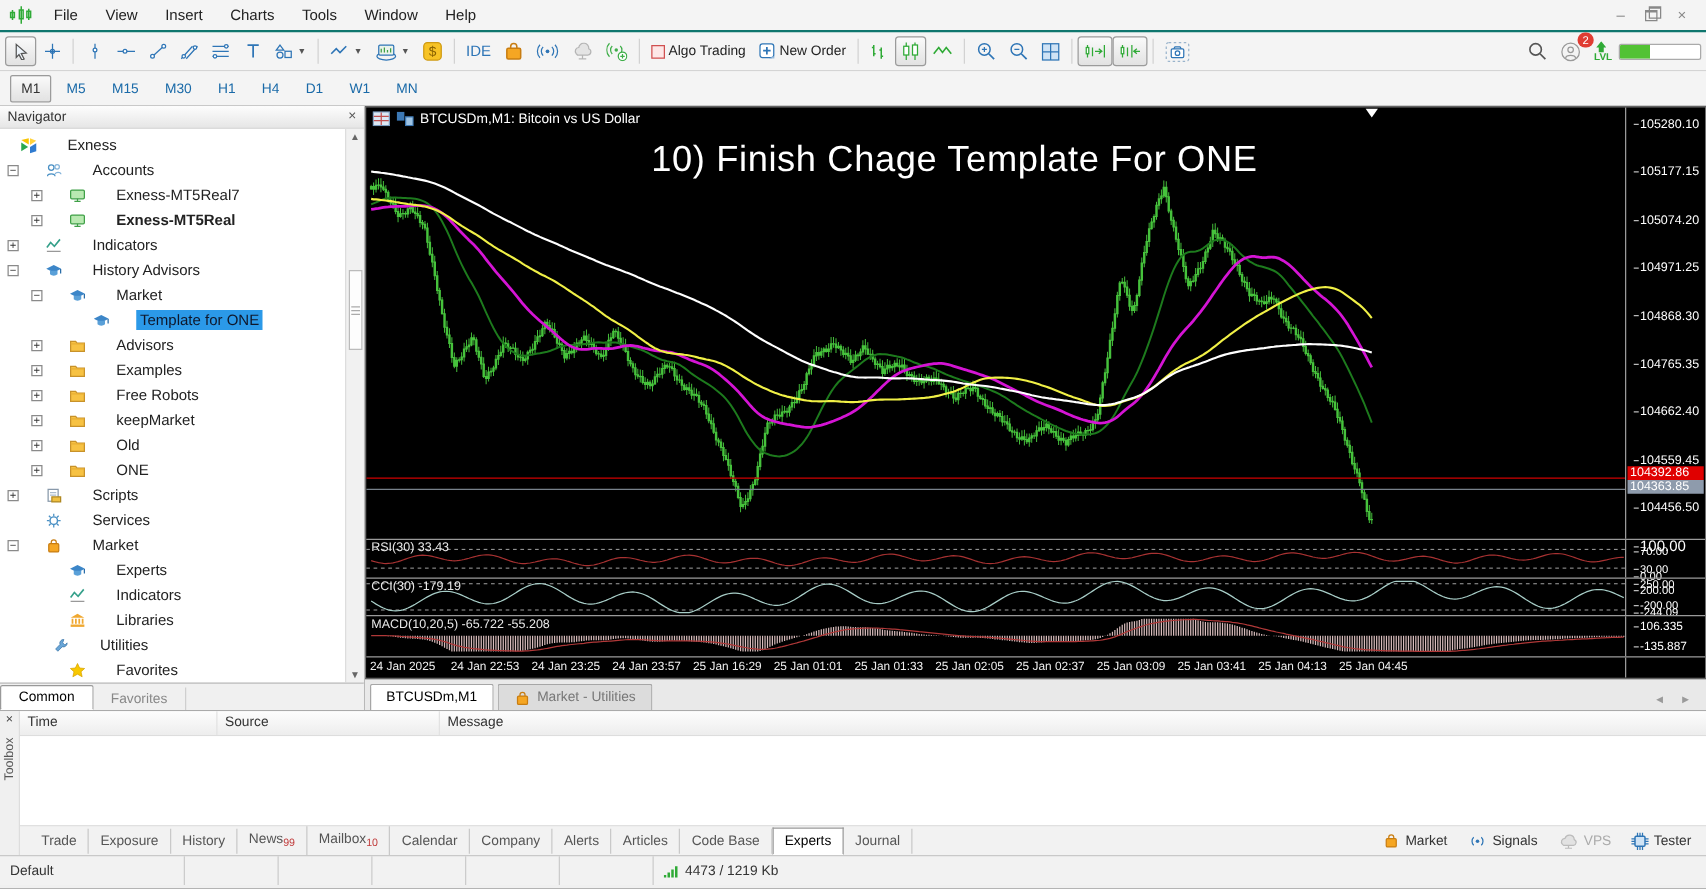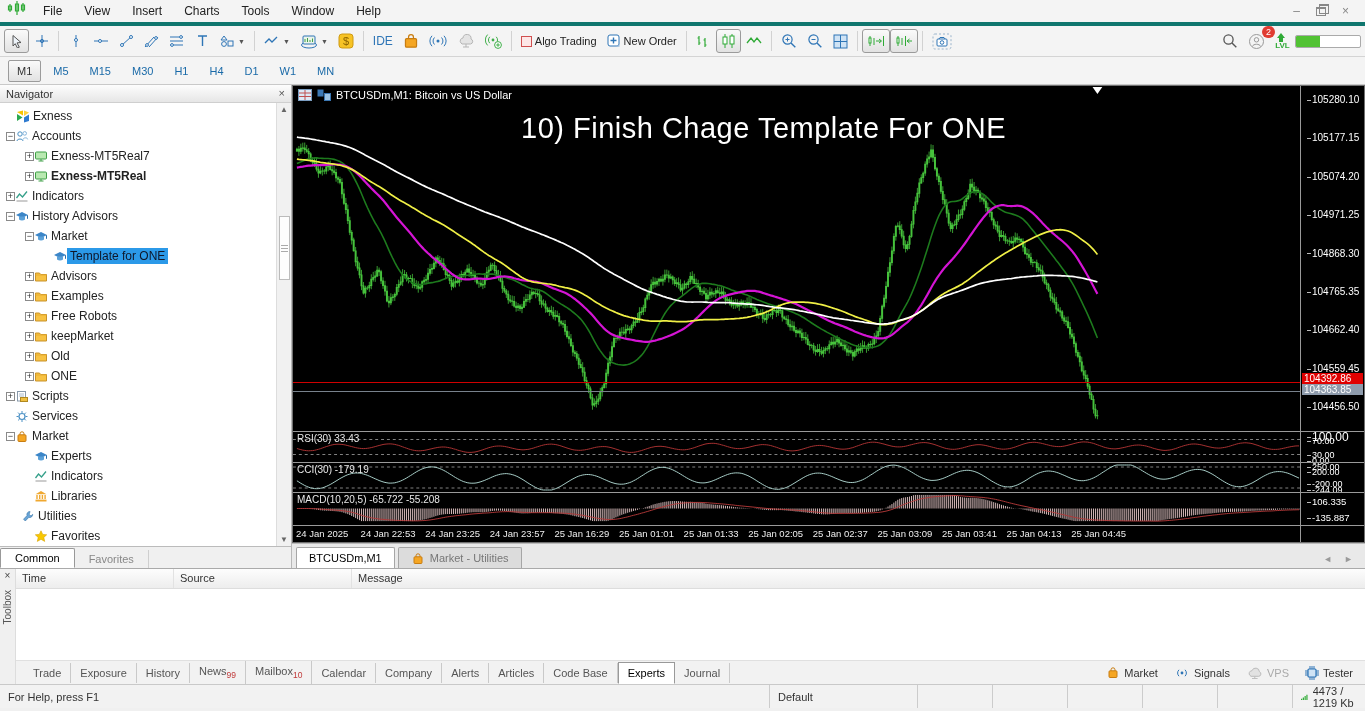--- a/index.html
+++ b/index.html
@@ -1,20 +1,20 @@
 <!DOCTYPE html>
 <html><head>
 <meta charset="utf-8">
 <style>
 *{box-sizing:border-box;margin:0;padding:0}
 html,body{width:1365px;height:711px;overflow:hidden}
 body{font-family:"Liberation Sans",sans-serif;font-size:12px;background:#f0f0f0;color:#222}
 svg{display:block}
 
-.menubar{height:26px;display:flex;background:#f4f4f4;border-bottom:4px solid #0f766e;padding:0 6px}
+.menubar{height:26px;display:flex;align-items:center;background:#f4f4f4;border-bottom:2px solid #0f766e;padding:0 6px}
 .applogo{width:20px;height:16px;margin-right:6px}
 .menu-item{padding:4px 11px;cursor:default}
 .win-controls{margin-left:auto;display:flex;gap:16px;color:#888;font-size:12px;padding-right:10px;align-items:center}
 .restore-glyph{width:10px;height:9px;border:1px solid #888;border-top:2px solid #888;position:relative}
 .restore-glyph:before{content:"";position:absolute;left:2px;top:-5px;width:8px;height:7px;border:1px solid #888;border-top:2px solid #888}
 
 .toolbar{height:31px;display:flex;align-items:center;background:#f4f4f4;border-bottom:1px solid #d4d4d4;padding:0 4px}
 .tbtn{height:24px;min-width:25px;display:flex;align-items:center;justify-content:center;gap:3px;border:1px solid transparent;border-radius:3px;padding:0 4px;color:#2e75b6;font-size:11px}
 .tbtn.sel{border-color:#9b9b9b;background:linear-gradient(#fafafa,#e2e2e2)}
 .tsep{width:1px;height:20px;background:#d2d2d2;margin:0 4px;flex:none}
@@ -27,21 +27,21 @@
 .tfbar{height:28px;display:flex;align-items:center;background:#f4f4f4;border-bottom:1px solid #c9c9c9;padding:0 8px;gap:3px}
 .tf{padding:4px 8px;color:#1a6aa8;font-size:11px;border:1px solid transparent;border-radius:2px}
 .tf.sel{border-color:#9b9b9b;background:linear-gradient(#fafafa,#e2e2e2);color:#333}
 
 .main{display:flex;height:483px}
 .nav-panel{width:292px;flex:none;display:flex;flex-direction:column;border-right:1px solid #b8b8b8;background:#fff}
 .nav-header{height:18px;background:linear-gradient(#fdfdfd,#e6e6e6);border-bottom:1px solid #cfcfcf;display:flex;align-items:center;padding:0 6px;font-size:11px;color:#333}
 .nav-close{margin-left:auto;color:#555;font-size:11px;line-height:11px}
 .nav-body{flex:1;display:flex;overflow:hidden}
 .nav-tree{flex:1;padding-top:3px;overflow:hidden}
-.nav-row{height:20px;display:flex;align-items:center;gap:0;white-space:nowrap}
+.nav-row{height:20px;display:flex;align-items:center;gap:21px;white-space:nowrap}
 .expand{width:9px;height:9px;border:1px solid #8a8a8a;background:#fff;font-size:9px;line-height:7px;text-align:center;color:#333;flex:none}
 .expand-sp{width:9px;flex:none}
 .tree-icon{width:14px;height:13px;flex:none}
 .nav-label{padding:1px 3px}
 .nav-label.sel{background:#2b99e8;color:#0f172a}
 .nav-label.bold{font-weight:bold}
 .nav-scroll{width:15px;flex:none;background:#f1f1f1;border-left:1px solid #ddd;display:flex;flex-direction:column;align-items:center;font-size:8px;color:#666;padding:2px 0}
 .nav-thumb{width:11px;height:64px;border:1px solid #bbb;background:#fdfdfd;margin-top:102px;display:flex;flex-direction:column;justify-content:center;align-items:center;gap:2px}
 .nav-thumb b{width:7px;height:1px;background:#aaa}
 .nav-scroll .dn{margin-top:auto}
@@ -791,21 +791,20 @@
               </svg>
             </span>
             <span>Tester</span>
           </span>
         </div>
     </div>
   </div>
 </div>
 
 <div class="statusbar">
-  <div class="sb-cell sb-help">For Help, press F1</div>
   <div class="sb-cell sb-def">Default</div>
   <div class="sb-cell sb-e"></div>
   <div class="sb-cell sb-e"></div>
   <div class="sb-cell sb-e"></div>
   <div class="sb-cell sb-e"></div>
   <div class="sb-cell sb-e"></div>
   <div class="sb-cell sb-traffic">
     <svg width="13" height="12" viewBox="0 0 13 12">
         <path d="M1 11V9M4 11V7M7 11V4.5M10 11V2" stroke="#2faa36" stroke-width="2"></path>
       </svg>

